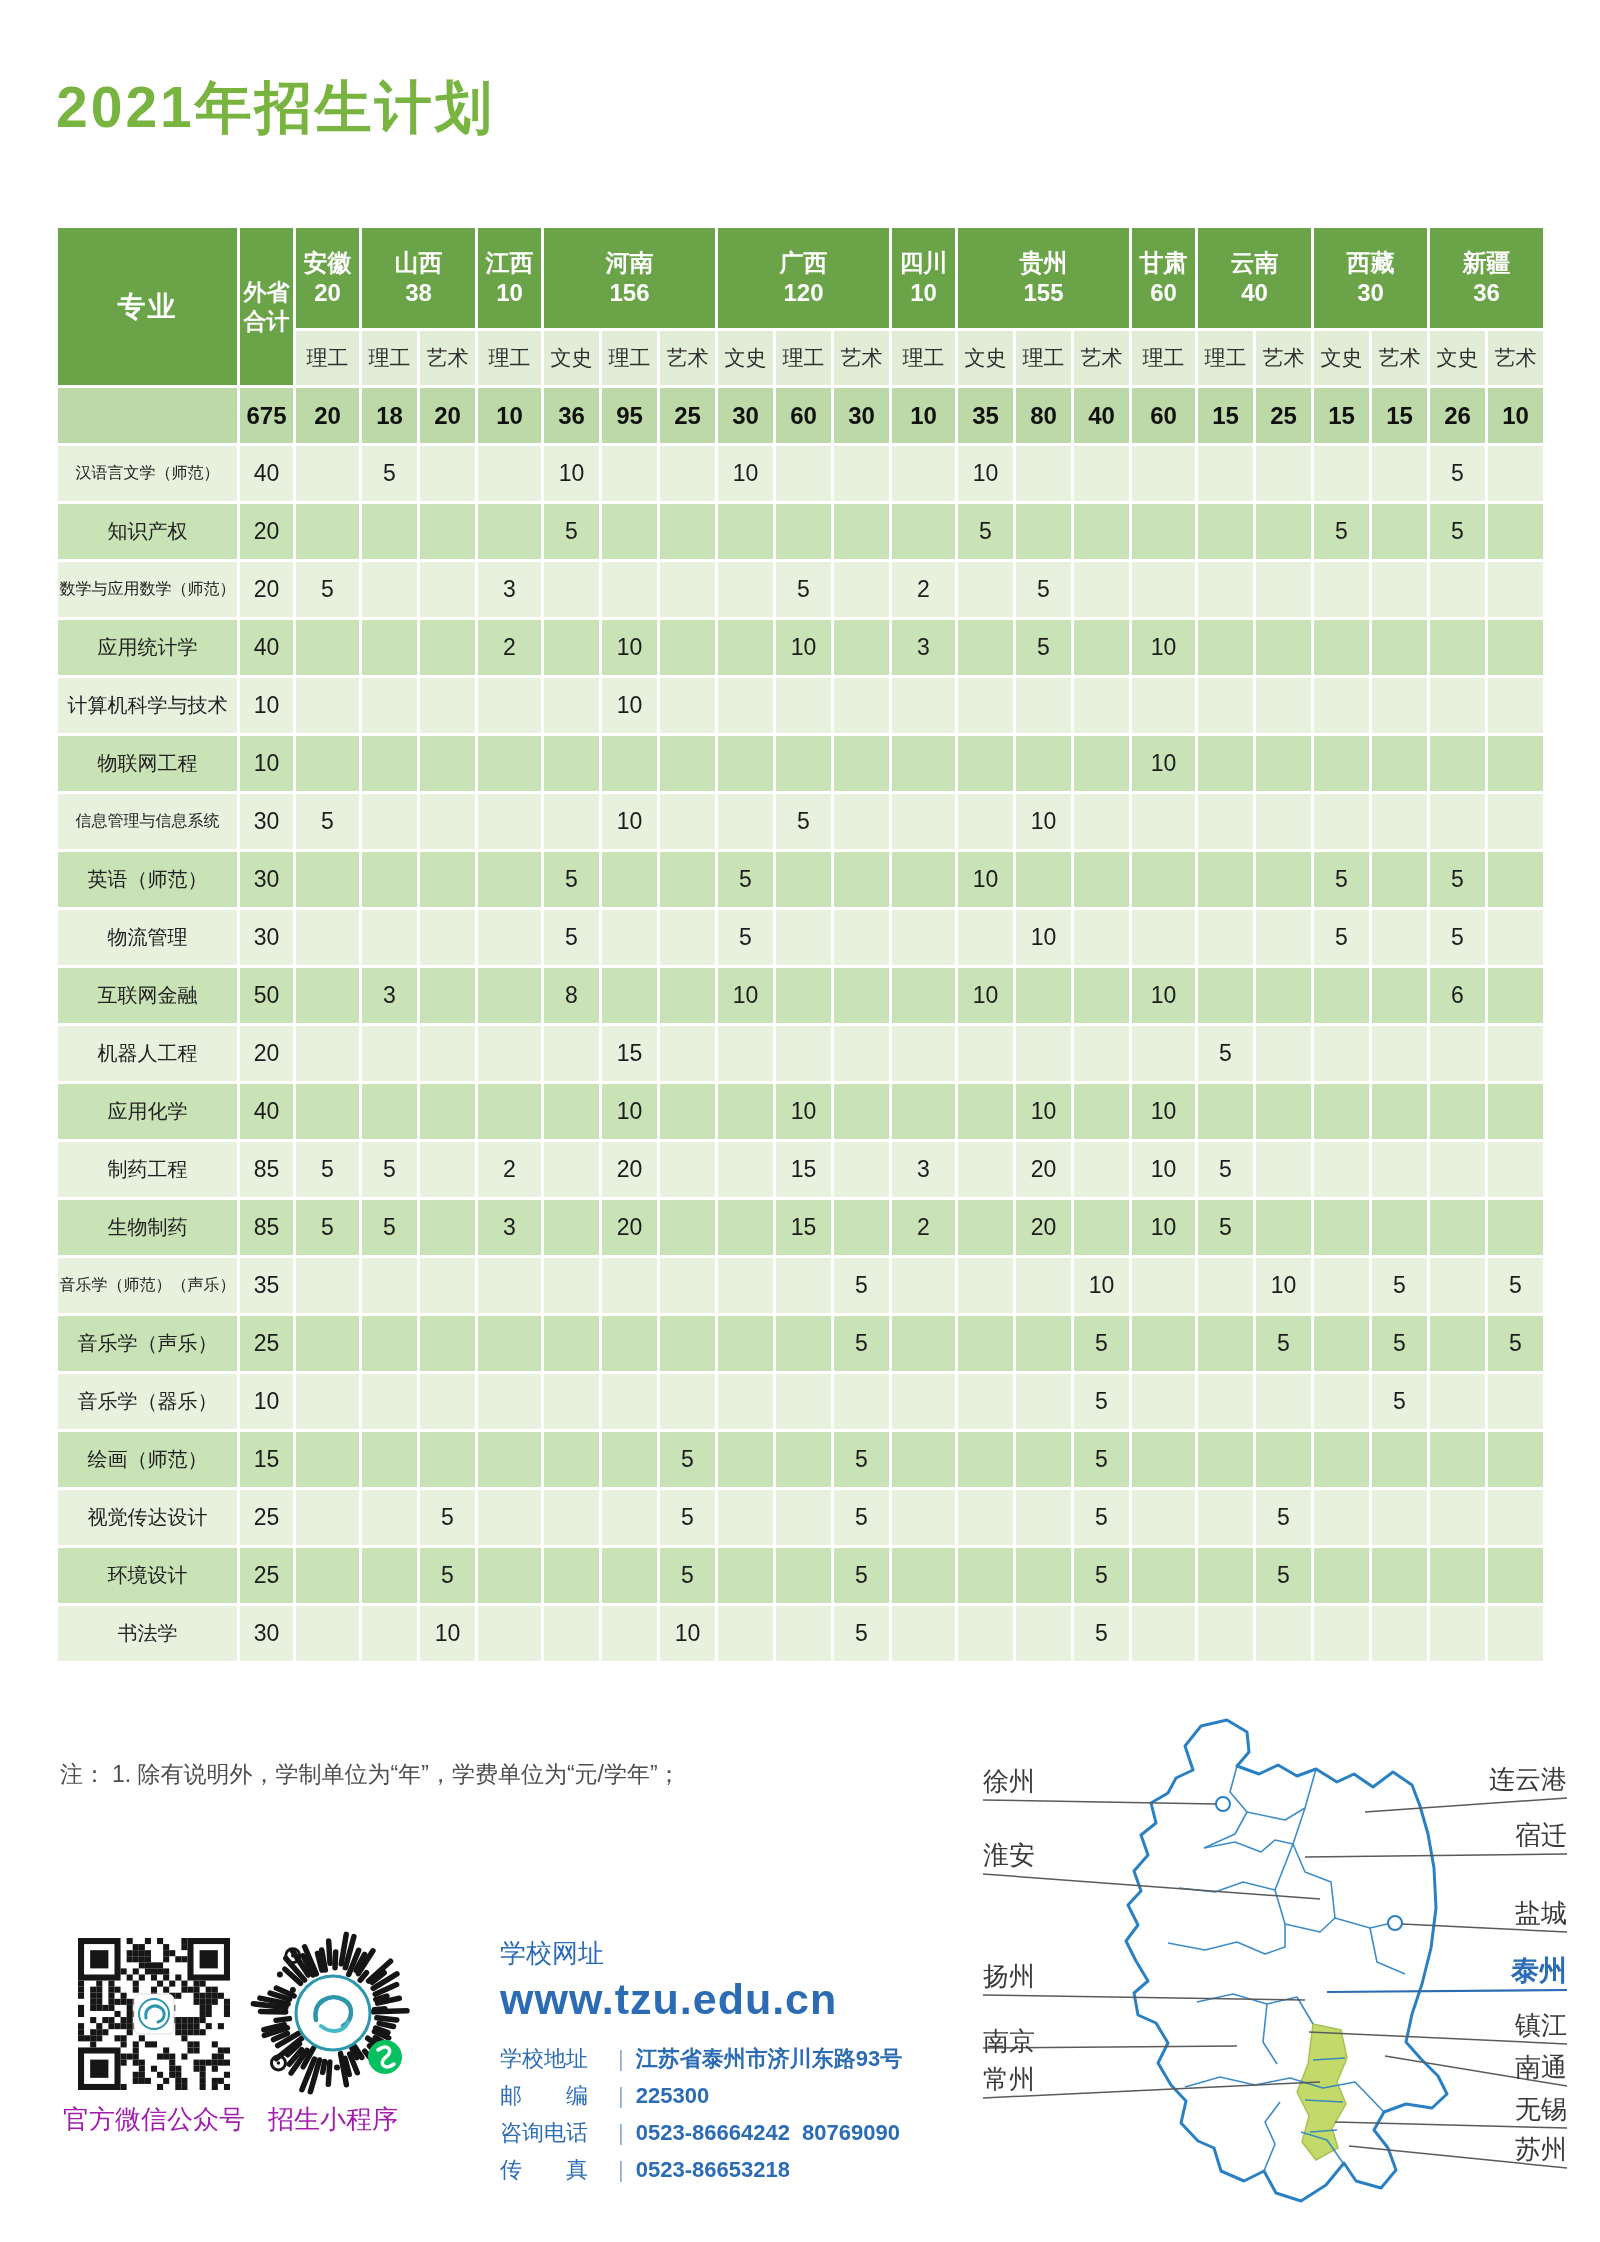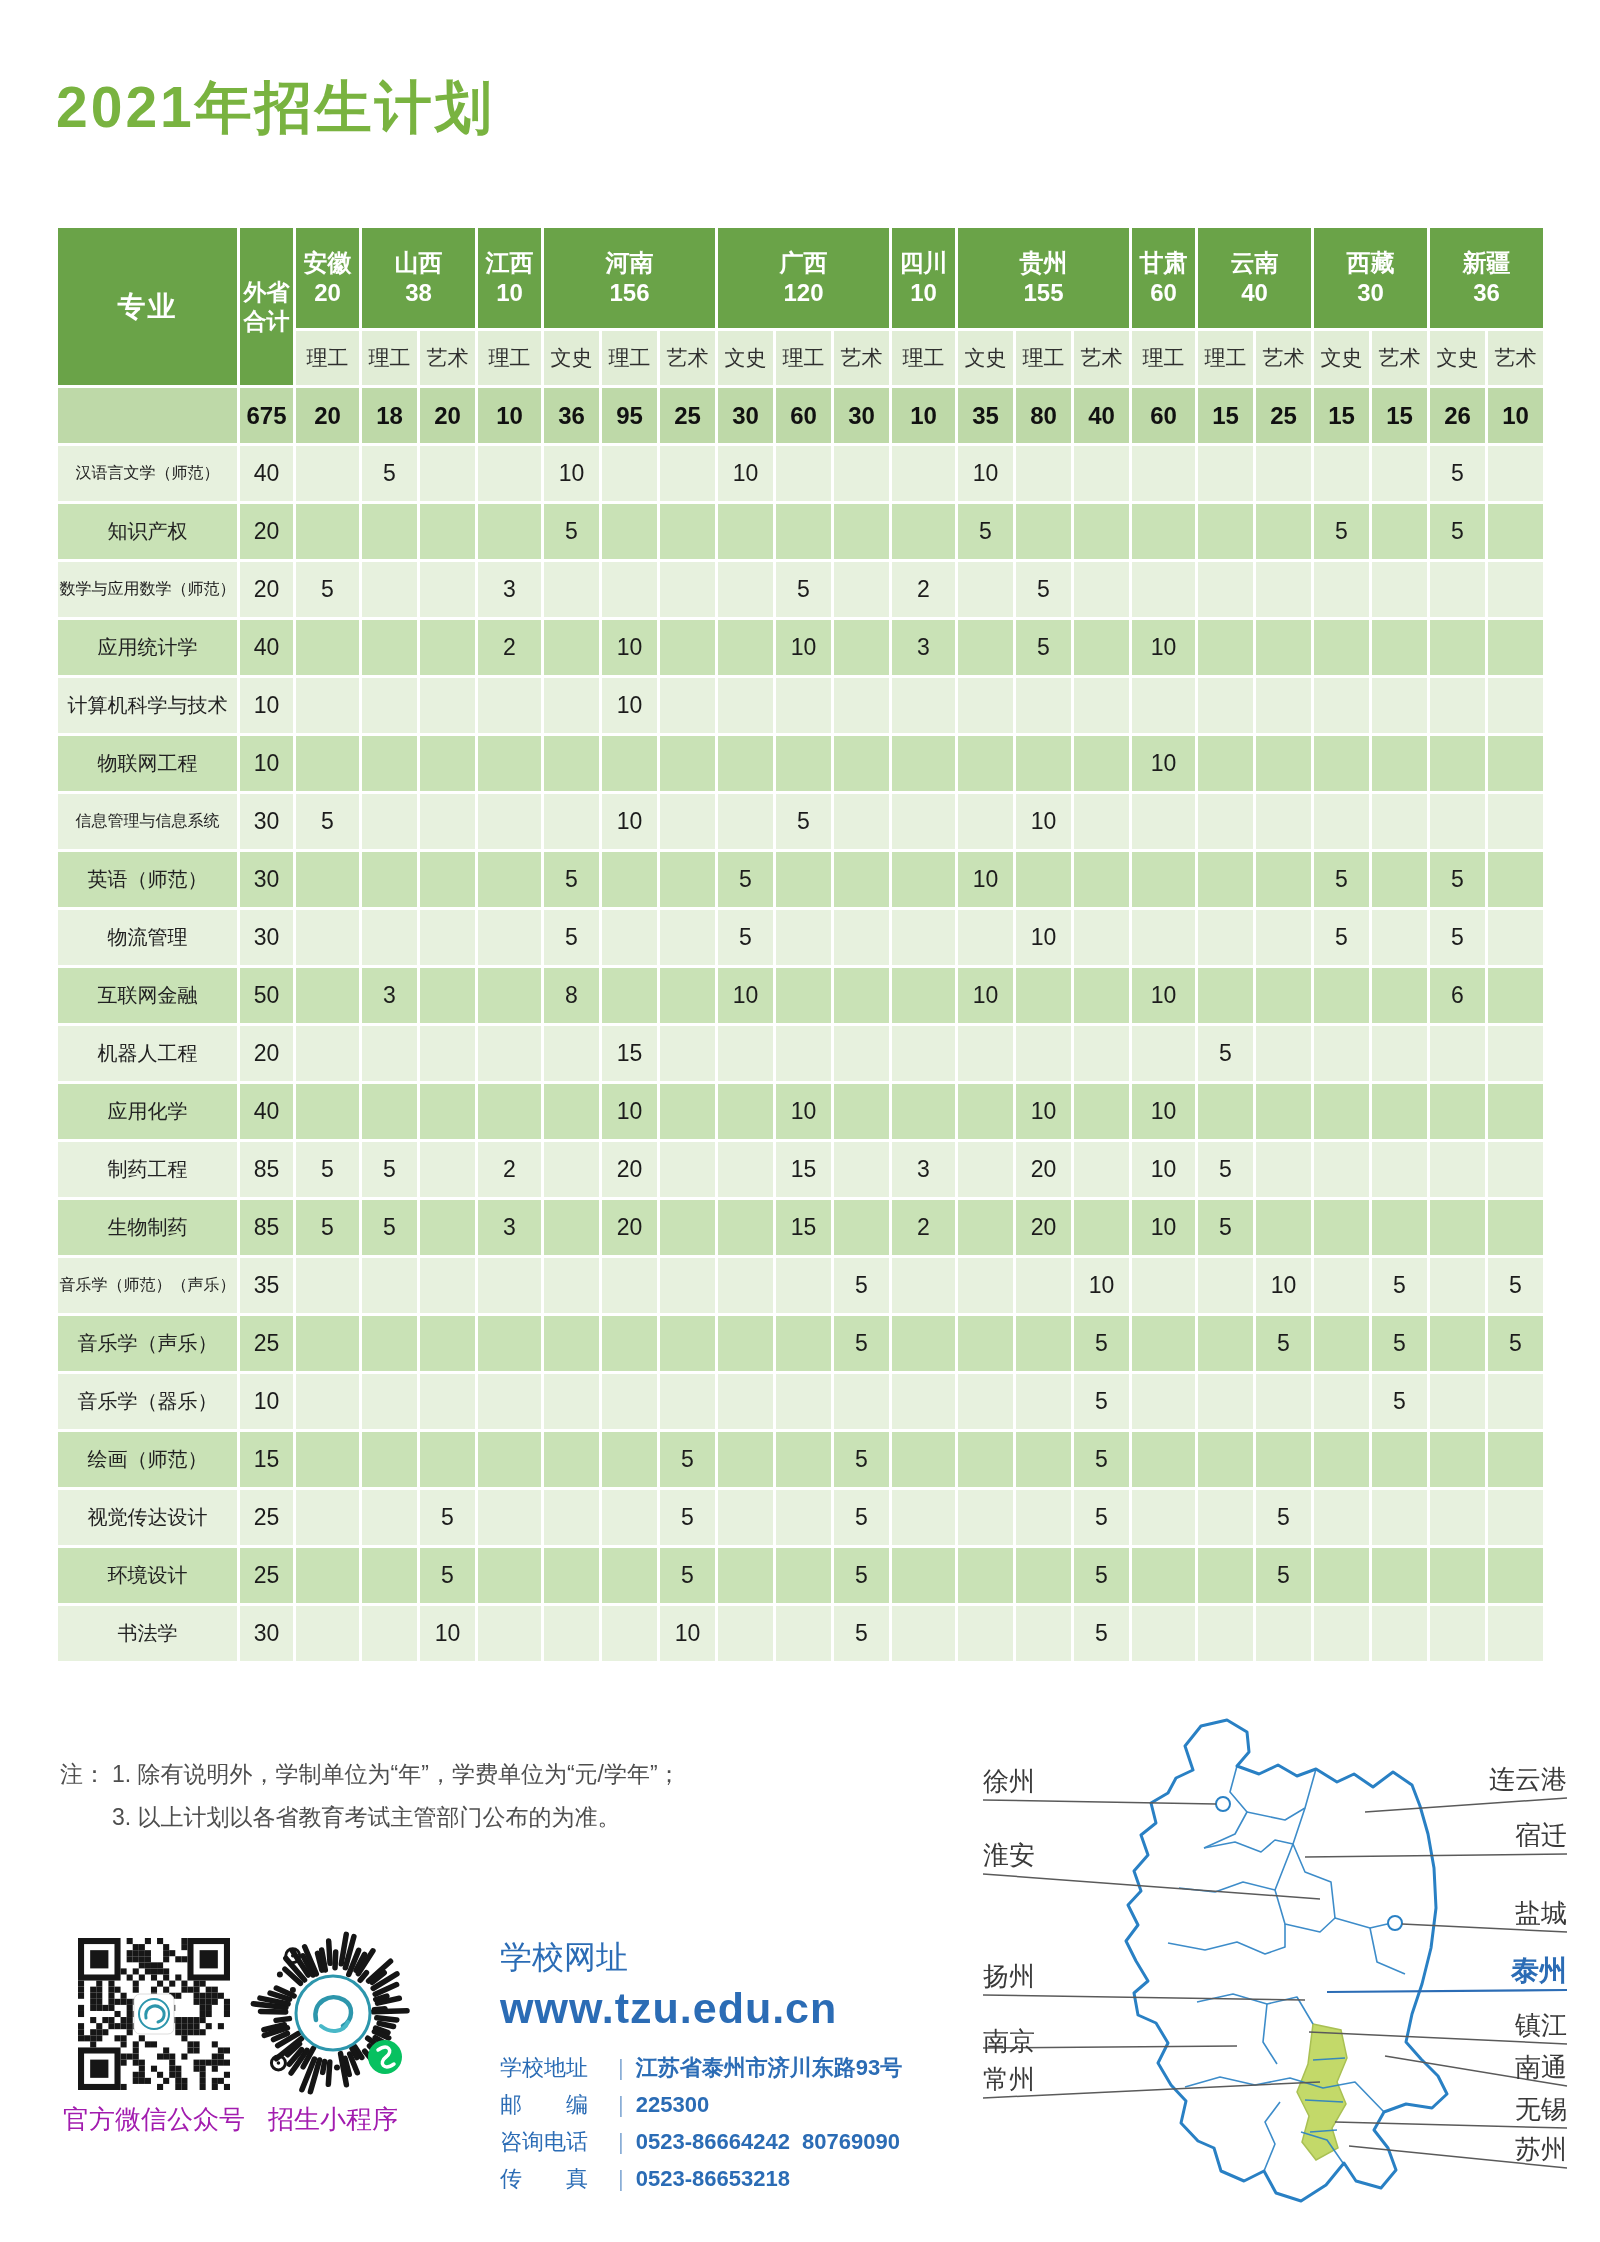--- a/index.html
+++ b/index.html
@@ -31,21 +31,21 @@
   .notes{left:60px;top:1753px;font-size:23px;color:#4e4e4e;}
   .notes-inner{position:relative;padding-left:52px;line-height:43px;}
   .notes-prefix{position:absolute;left:0;top:0;}
   .qr-box{width:152px;height:152px;}
   .qr-wechat{left:78px;top:1938px;}
   .qr-mini{left:250px;top:1930px;width:166px;height:166px;}
   .qr-label{font-size:26px;color:#a21caf;text-align:center;font-weight:400;}
   .lbl-wechat{left:48px;top:2102px;width:212px;}
   .lbl-mini{left:240px;top:2102px;width:186px;}
   .web-block{left:500px;top:1936px;}
-  .web-label{font-size:32px;color:#2b6cb5;}
+  .web-label{font-size:26px;color:#2b6cb5;}
   .web-url{font-size:43px;font-weight:700;color:#2b6cb5;margin-top:4px;letter-spacing:1px;}
   .contact-rows{margin-top:16px;}
   .contact-row{font-size:22px;line-height:37px;color:#2b6cb5;}
   .contact-label{display:inline-block;width:118px;}
   .contact-sep{opacity:.55;margin:0 12px 0 0;font-weight:300;}
   .contact-value{font-weight:700;white-space:pre-wrap;}
 
   
   .map-wrap{left:975px;top:1692px;width:600px;height:552px;}
   .map-svg{position:absolute;left:0;top:0;}
@@ -719,21 +719,20 @@
             <td></td>
           </tr>
         </tbody>
       </table>
   </div>
 
   <div class="abs notes">
     <div class="notes-inner">
       <span class="notes-prefix">注：</span>
       <div>1. 除有说明外，学制单位为“年”，学费单位为“元/学年”；</div>
-      <div>3. 以上计划以各省教育考试主管部门公布的为准。</div>
     </div>
   </div>
 
   <div class="abs qr-box qr-wechat">
     <svg id="wx-qr" width="152" height="152" viewBox="0 0 152 152">
         <rect x="48.64" y="0" width="6.08" height="6.08" fill="#161616"></rect>
         <rect x="66.88" y="0" width="6.08" height="6.08" fill="#161616"></rect>
         <rect x="79.04" y="0" width="6.08" height="6.08" fill="#161616"></rect>
         <rect x="103.36" y="0" width="6.08" height="6.08" fill="#161616"></rect>
         <rect x="54.72" y="6.08" width="6.08" height="6.08" fill="#161616"></rect>

